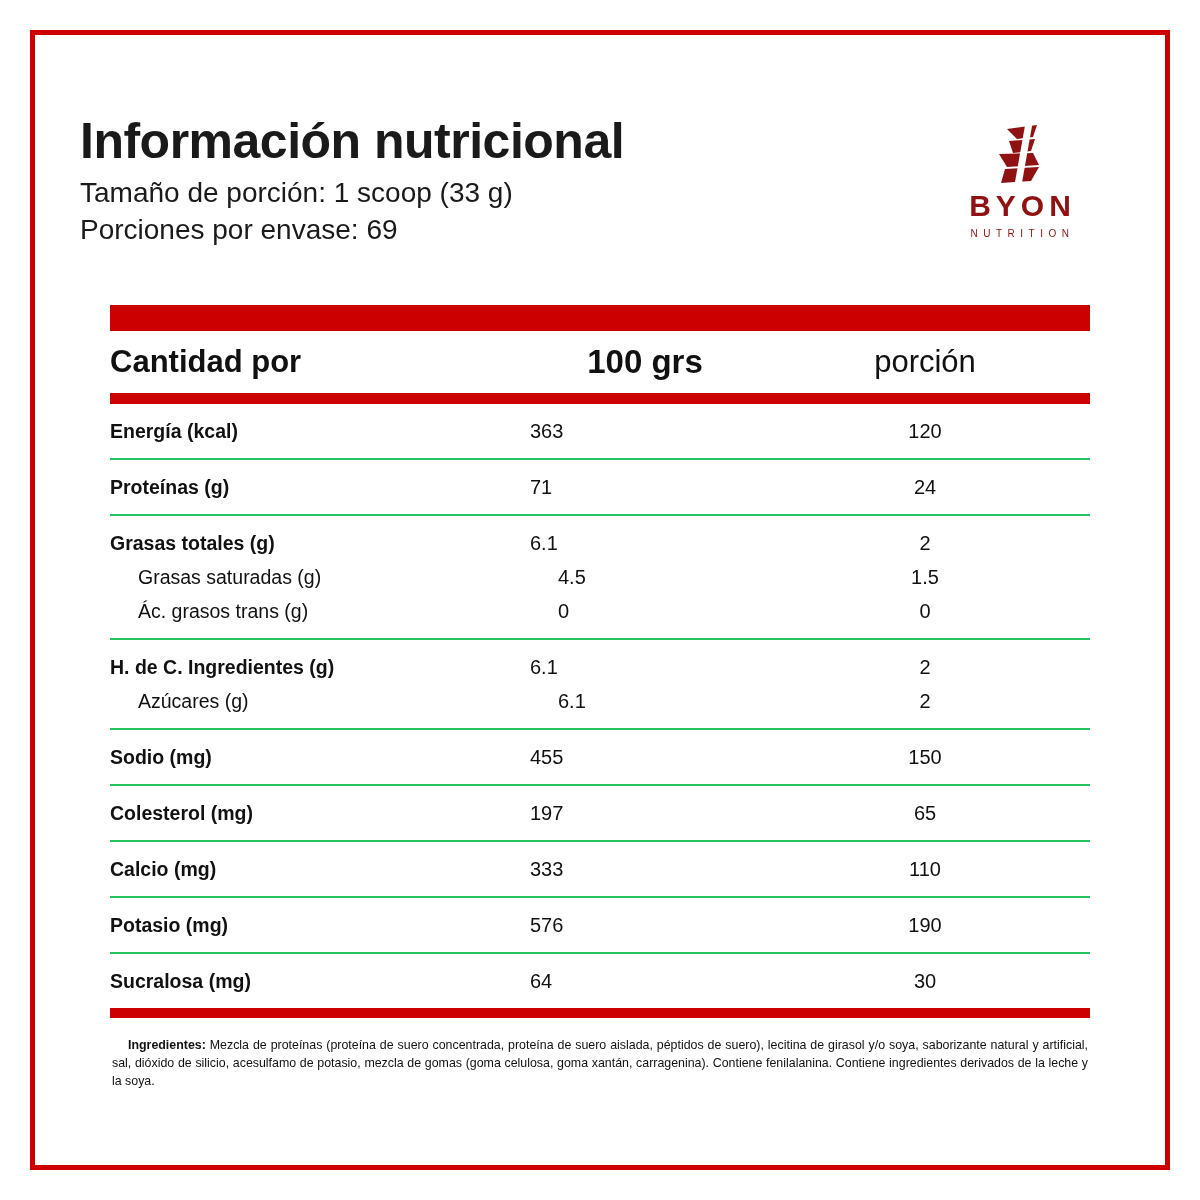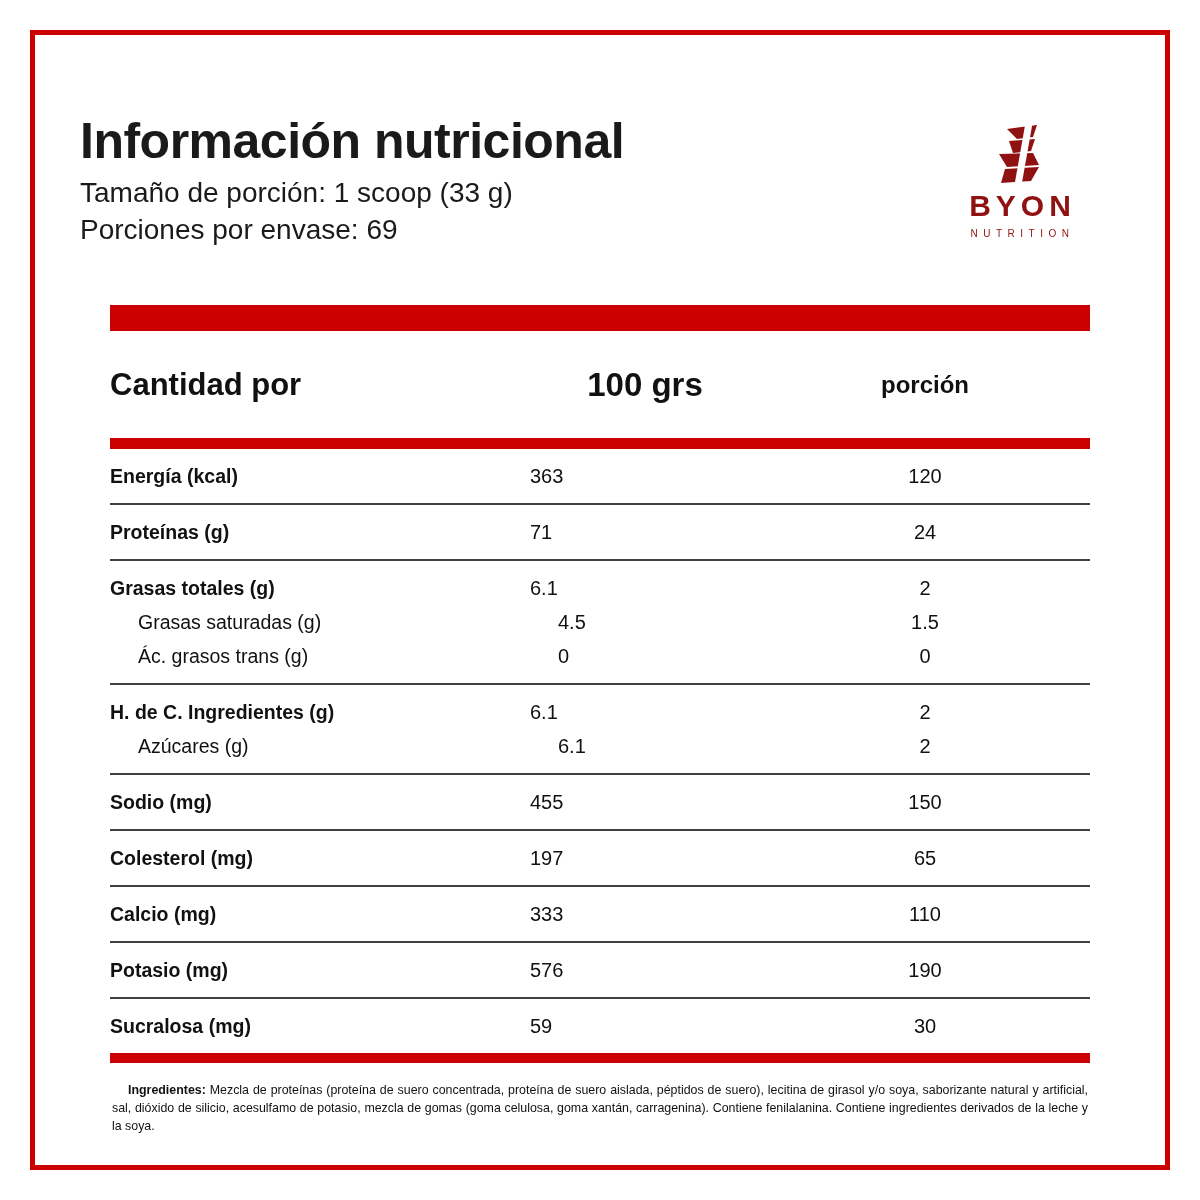--- a/index.html
+++ b/index.html
@@ -94,52 +94,52 @@
   .bar-footer {
     height: 10px;
     background: #cc0000;
     margin: 0 30px 0 30px;
   }
 
   
   .col-head {
     display: flex;
     align-items: center;
-    height: 107px;
+    height: 62px;
     padding: 0 30px;
     box-sizing: border-box;
   }
   .col-head .c1 {
     flex: 0 0 420px;
     font-size: 31px;
     font-weight: bold;
     color: #111;
   }
   .col-head .c2 {
     flex: 1;
     text-align: center;
     font-size: 33px;
     font-weight: bold;
     color: #111;
   }
   .col-head .c3 {
     flex: 0 0 330px;
     text-align: center;
-    font-size: 24px;
-    font-weight: bold;
+    font-size: 31px;
+    font-weight: normal;
     color: #111;
   }
 
   
   .table {
     padding: 0 30px;
     box-sizing: border-box;
   }
   .group {
-    border-bottom: 2px solid #404040;
+    border-bottom: 2px solid #22c55e;
     padding: 10px 0 10px 0;
   }
   .group:last-child {
     border-bottom: none;
   }
   .row {
     display: flex;
     align-items: center;
     height: 34px;
   }
@@ -292,21 +292,21 @@
         <div class="row main">
           <div class="c1">Potasio (mg)</div>
           <div class="c2">576</div>
           <div class="c3">190</div>
         </div>
       </div>
 
       <div class="group">
         <div class="row main">
           <div class="c1">Sucralosa (mg)</div>
-          <div class="c2">59</div>
+          <div class="c2">64</div>
           <div class="c3">30</div>
         </div>
       </div>
 
 
     </div>
 
     <div class="bar-footer"></div>
 
     <div class="footer">

